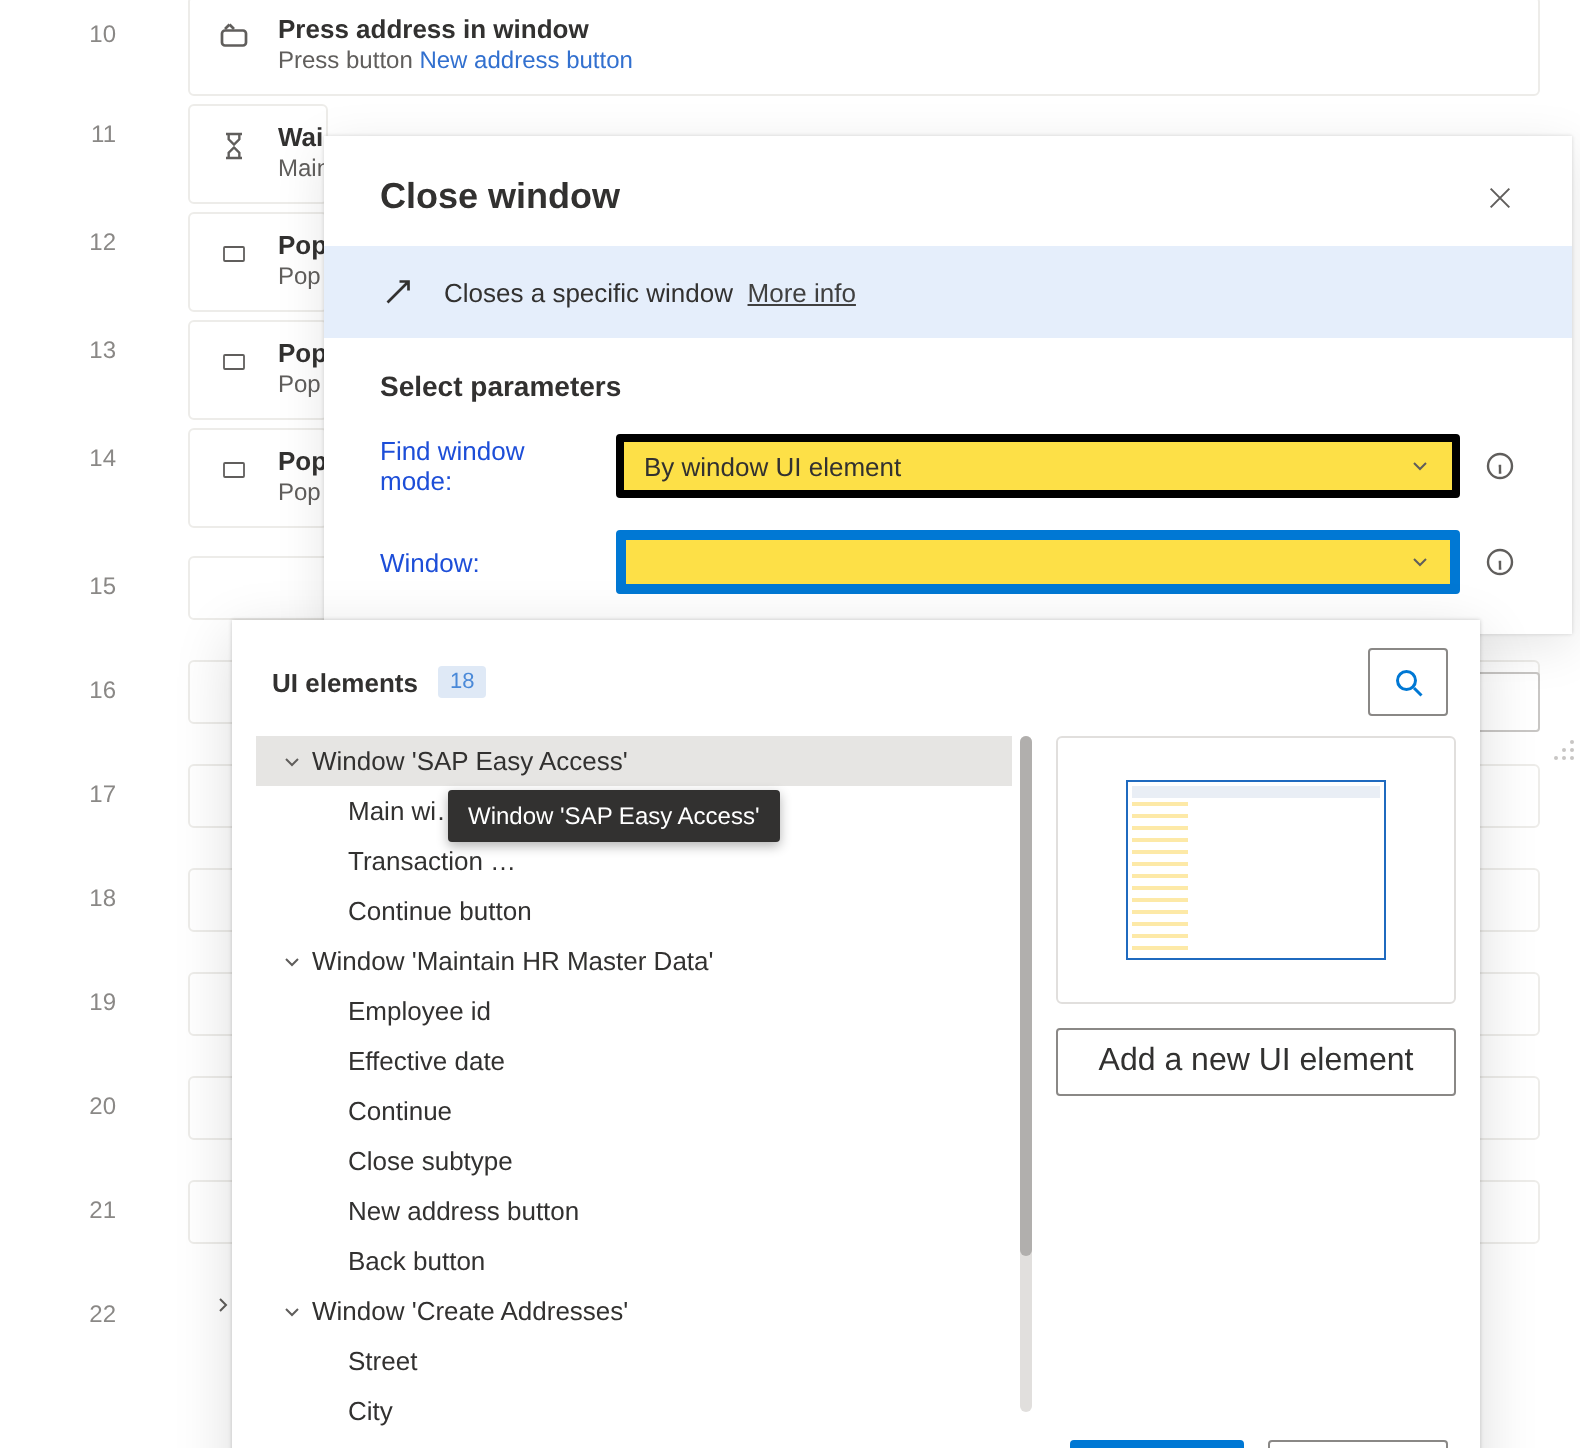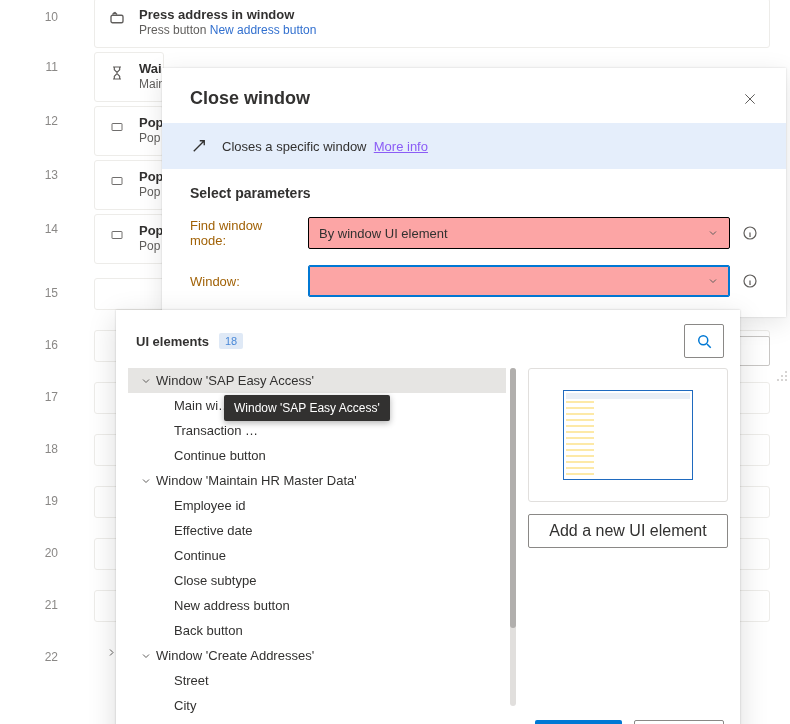--- a/index.html
+++ b/index.html
@@ -21,26 +21,26 @@
   
   .resize-handle { position:absolute; right:0; top:368px; width:14px; height:14px; color:#c8c6c4; }
 
   
   .modal { position: absolute; left: 162px; top: 68px; width: 624px; background: #fff; box-shadow: 0 6px 24px rgba(0,0,0,.10), 0 0 2px rgba(0,0,0,.15); }
   .modal-head { padding: 20px 28px 14px 28px; display:flex; align-items:center; justify-content:space-between; }
   .modal-title { font-size: 18px; font-weight: 600; }
   .close-x { width:16px; height:16px; color:#605e5c; cursor:pointer; }
   .info-strip { background: #e5eefb; padding: 14px 28px; display:flex; align-items:center; gap: 14px; font-size: 13px; }
   .info-strip .ic { width:18px;height:18px;color:#323130; }
-  .info-strip a { color:#8b5cf6; text-decoration: underline; cursor:pointer; }
+  .info-strip a { color:#404040; text-decoration: underline; cursor:pointer; }
 
   .params-title { padding: 16px 28px 8px; font-size: 14px; font-weight: 600; }
   .param-row { display:flex; align-items:center; padding: 8px 28px; gap: 12px; }
-  .param-label { width: 106px; font-size: 13px; color: #a16207; flex-shrink: 0; }
-  .dd { flex: 1; height: 32px; border: 1px solid #000000; border-radius: 2px; display:flex; align-items:center; padding: 0 10px; justify-content:space-between; font-size: 13px; cursor:pointer; background:#fca5a5;text-align:right; }
+  .param-label { width: 106px; font-size: 13px; color: #1d4ed8; flex-shrink: 0; }
+  .dd { flex: 1; height: 32px; border: 4px solid #000000; border-radius: 2px; display:flex; align-items:center; padding: 0 10px; justify-content:space-between; font-size: 13px; cursor:pointer; background:#fde047;text-align:right; }
   .dd.focused { border-color: #0078d4; box-shadow: 0 0 0 1px #0078d4 inset; }
   .dd .chev { width:12px;height:12px;color:#605e5c; }
   .info-icn { width:16px;height:16px;color:#605e5c; flex-shrink:0; }
 
   
   .under-btn { position:absolute; right:20px; top:336px; width:42px; height:30px; border:1px solid #c8c6c4; border-radius:2px; background:#fff; }
 
   
   .ui-pop { position: absolute; left: 116px; top: 310px; width: 624px; background:#fff; box-shadow: 0 8px 28px rgba(0,0,0,.14), 0 0 2px rgba(0,0,0,.2); padding: 12px 12px 14px 12px; }
   .ui-pop-head { display:flex; align-items:center; gap:10px; padding: 2px 4px 10px 8px; }

